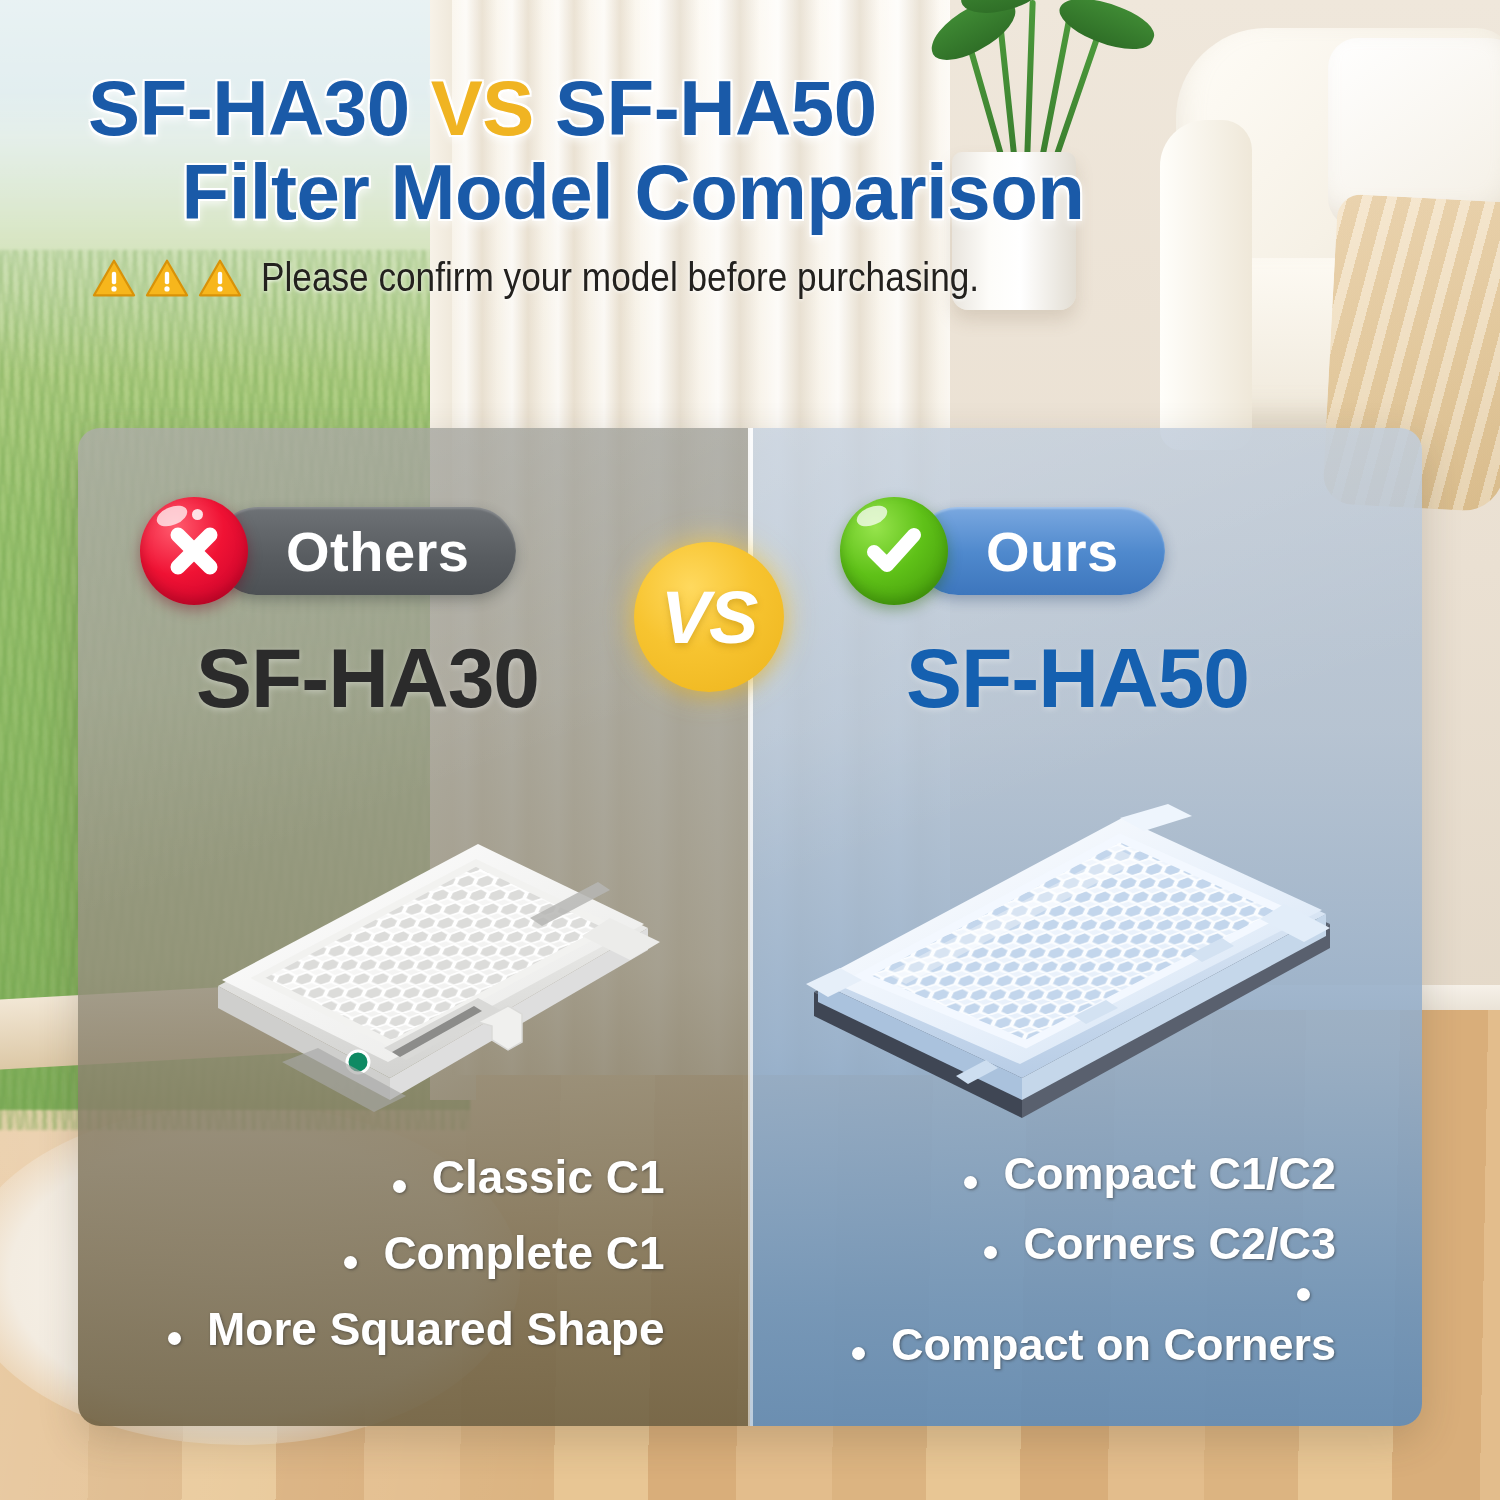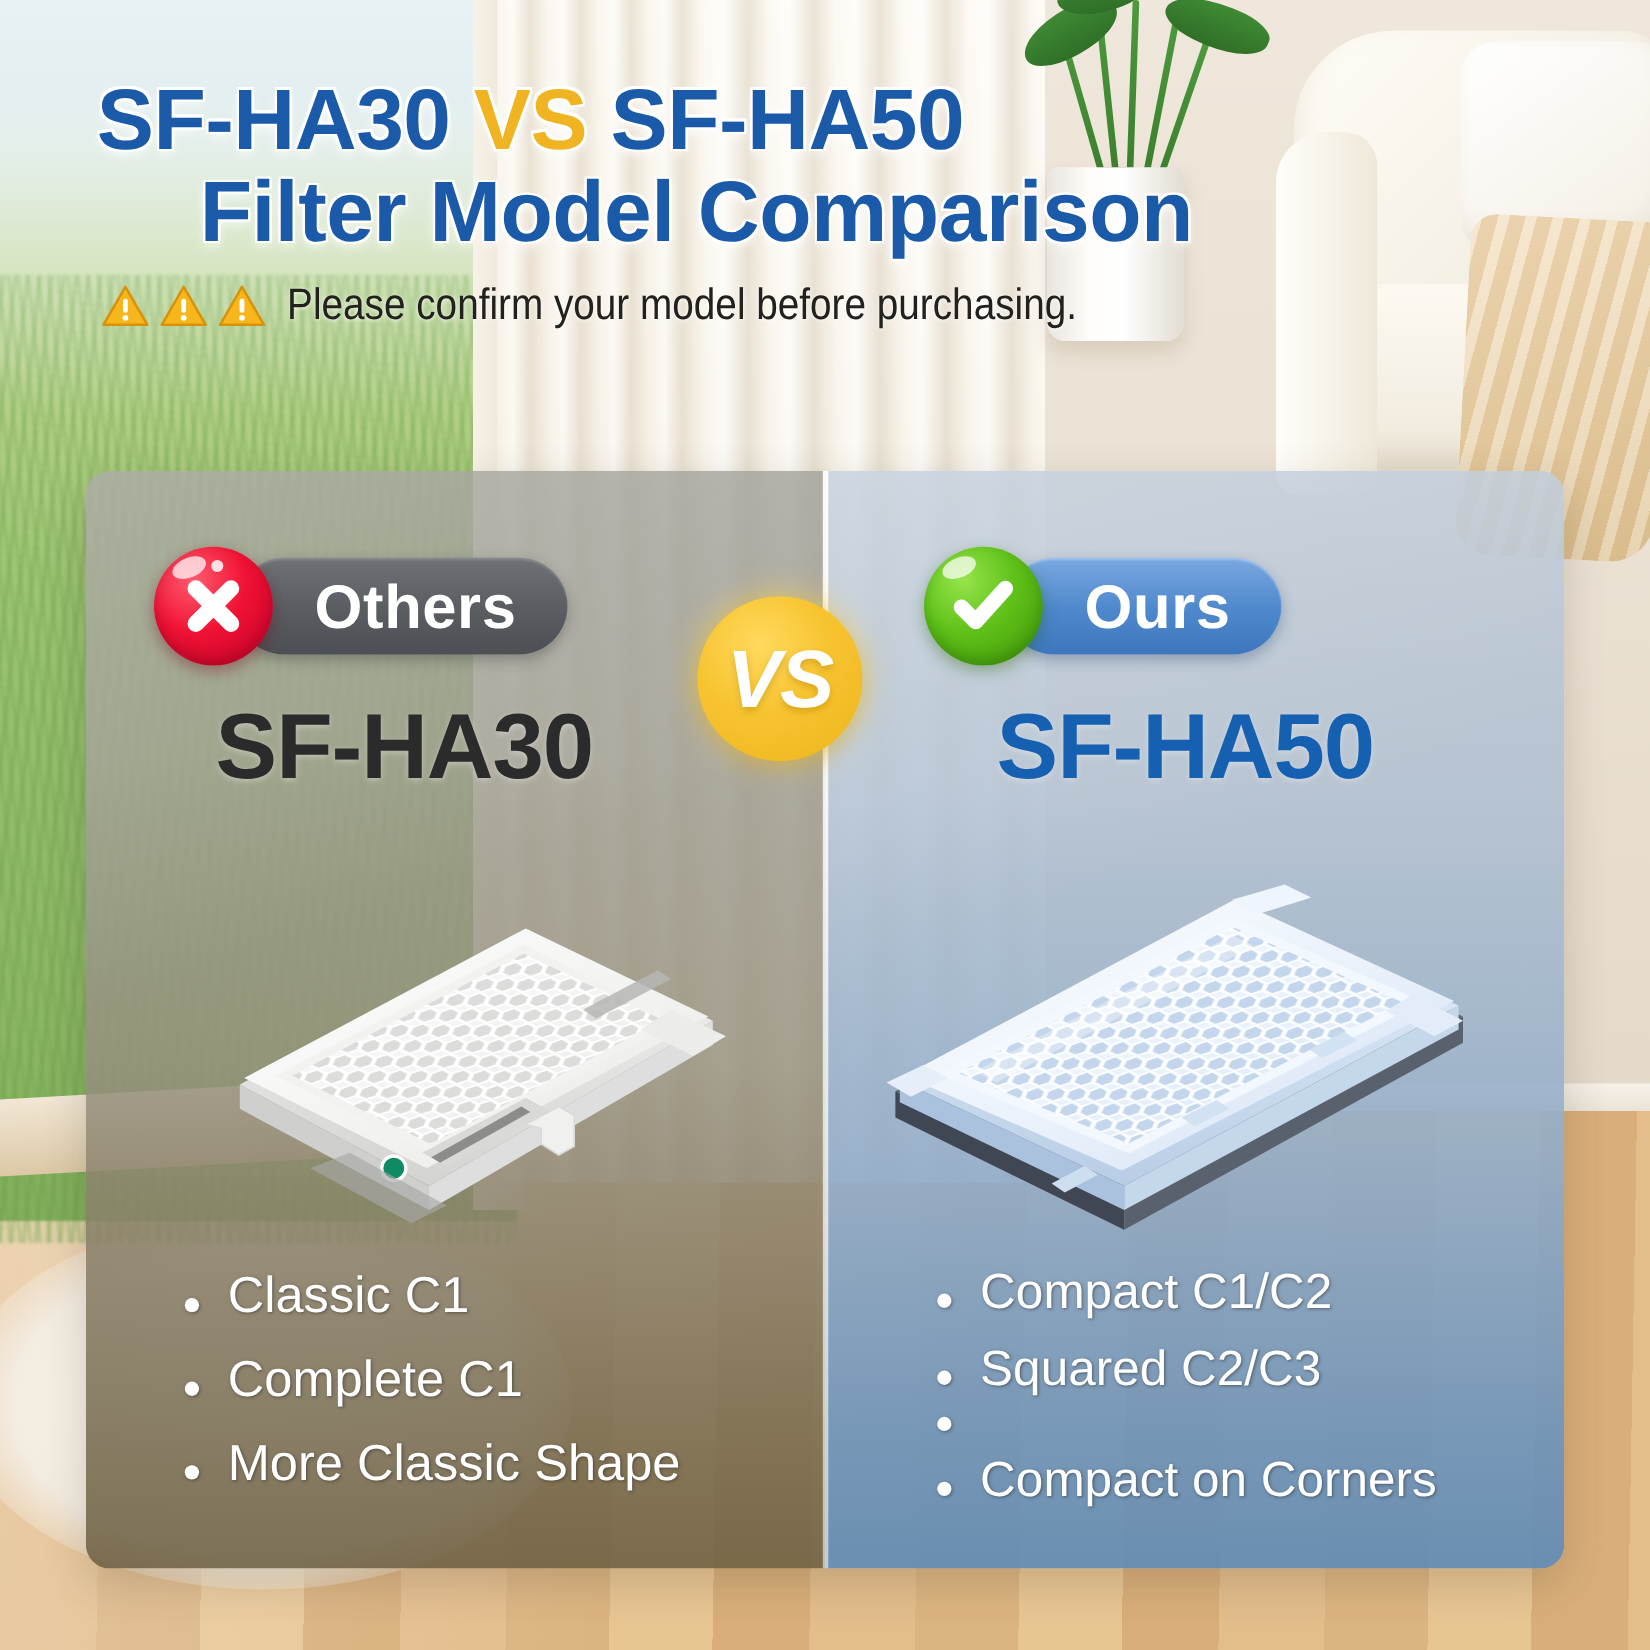--- a/index.html
+++ b/index.html
@@ -313,24 +313,25 @@
   .product { position: absolute; }
   .product.left-product  { left: 178px; top: 790px; width: 490px; height: 330px; }
   .product.right-product { left: 790px; top: 778px; width: 560px; height: 360px; }
 
   
   .bullets { position: absolute; list-style: none; margin: 0; padding: 0; }
   .bullets.left-bullets  { left: 168px; top: 1150px; }
   .bullets.right-bullets { left: 852px; top: 1148px; }
   .bullets li {
     display: flex; align-items: baseline;
-    font-size: 46px; color: #ffffff; font-weight: 400;
+    font-size: 46px; color: #ffffff; font-weight: 700;
     margin-bottom: 22px;
     text-shadow: 1px 1px 3px rgba(40,40,40,0.55);
     white-space: nowrap;
+    justify-content: flex-end;
   }
   .bullets.right-bullets li { margin-bottom: 18px; font-size: 45px; }
   .bullets li .dot {
     display: inline-block; width: 13px; height: 13px; border-radius: 50%;
     background: #ffffff; margin-right: 26px; flex: 0 0 auto;
     box-shadow: 1px 1px 3px rgba(40,40,40,0.5);
   }
 </style>
 </head>
 <body>
@@ -520,32 +521,32 @@
     <li>
       <span class="dot"></span>
       <span>Classic C1</span>
     </li>
     <li>
       <span class="dot"></span>
       <span>Complete C1</span>
     </li>
     <li>
       <span class="dot"></span>
-      <span>More Classic Shape</span>
+      <span>More Squared Shape</span>
     </li>
   </ul>
 
   <ul class="bullets right-bullets">
     <li>
       <span class="dot"></span>
       <span>Compact C1/C2</span>
     </li>
     <li>
       <span class="dot"></span>
-      <span>Squared C2/C3</span>
+      <span>Corners C2/C3</span>
     </li>
     <li>
       <span class="dot"></span>
     </li>
     <li>
       <span class="dot"></span>
       <span>Compact on Corners</span>
     </li>
   </ul>
 

